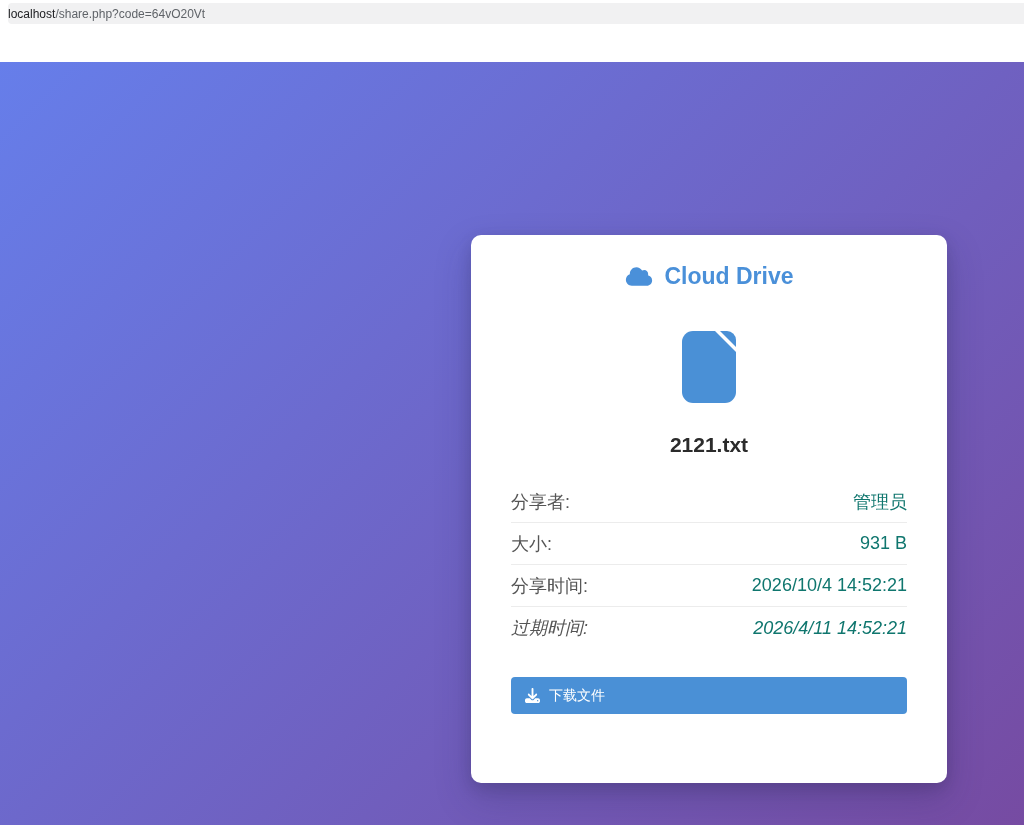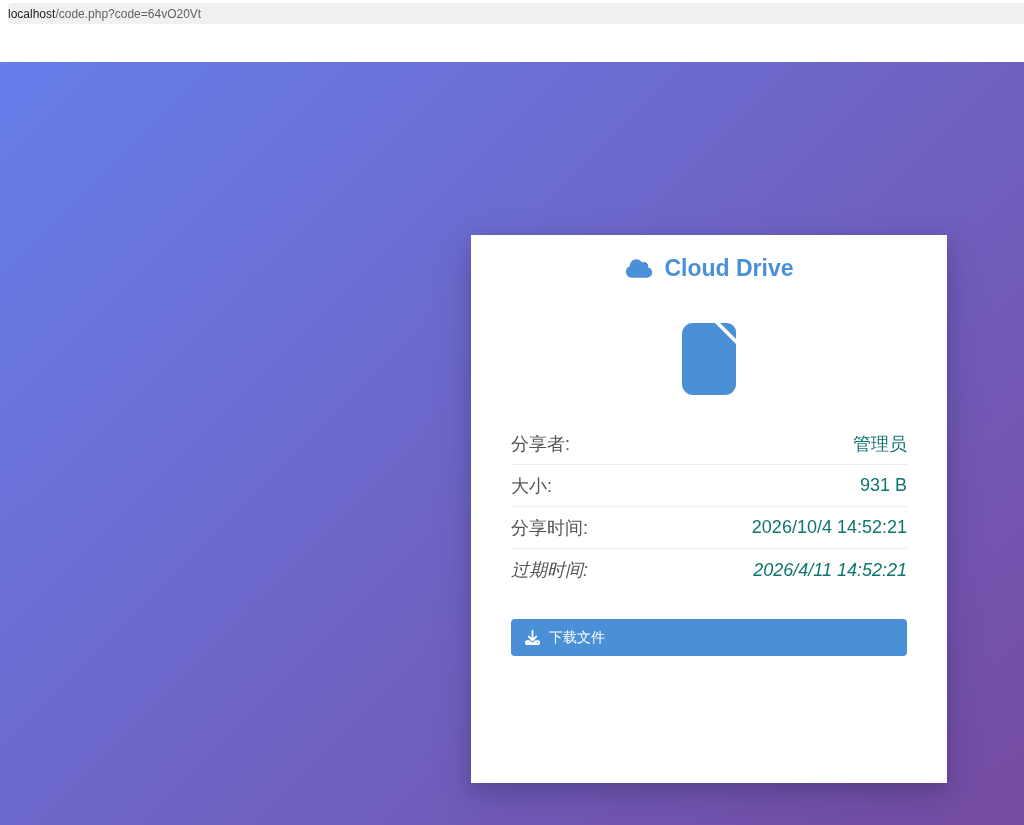--- a/index.html
+++ b/index.html
@@ -39,23 +39,23 @@
     width: 100%; height: 763px;
     background: linear-gradient(135deg, #667eea 0%, #764ba2 100%);
   }
 
   
   .card {
     position: absolute;
     left: 471px; top: 173px;
     width: 476px; height: 548px;
     background: #ffffff;
-    border-radius: 0;
+    border-radius: 10px;
     box-shadow: 0 15px 35px rgba(40, 40, 90, 0.25), 0 5px 15px rgba(0,0,0,0.12);
-    padding: 18px 40px 0 40px;
+    padding: 26px 40px 0 40px;
   }
 
   .brand {
     display: flex;
     align-items: center;
     justify-content: center;
     gap: 10px;
     color: #4a90d9;
     font-size: 23px;
     font-weight: bold;
@@ -107,21 +107,21 @@
     cursor: pointer;
   }
   .download-btn svg { display: block; }
 </style>
 </head>
 <body>
 
 <div class="browser-strip">
   <div class="url-bar">
     <span class="url-host">localhost</span>
-      <span class="url-path">/code.php?code=64vO20Vt</span>
+      <span class="url-path">/share.php?code=64vO20Vt</span>
   </div>
 </div>
 
 <div class="hero">
 
   <div class="card">
 
     <div class="brand">
       <span>
         <svg width="30" height="21" viewBox="0 0 640 512" fill="#4a90d9" xmlns="http://www.w3.org/2000/svg">
@@ -133,20 +133,21 @@
 
     <div class="file-icon-wrap">
       <span>
         <svg width="54" height="72" viewBox="0 0 54 72" xmlns="http://www.w3.org/2000/svg">
           <path fill="#4a90d6" d="M11 0 H33 L54 21 V61 A11 11 0 0 1 43 72 H11 A11 11 0 0 1 0 61 V11 A11 11 0 0 1 11 0 Z"></path>
           <path fill="#4a90d6" d="M38 0 H45 A9 9 0 0 1 54 9 V16 Z"></path>
         </svg>
       </span>
     </div>
 
+    <div class="file-name">2121.txt</div>
 
     <div class="detail-list">
       <div class="detail-row">
         <span class="detail-label">分享者:</span>
         <span class="detail-value">管理员</span>
       </div>
       <div class="detail-row">
         <span class="detail-label">大小:</span>
         <span class="detail-value">931 B</span>
       </div>

